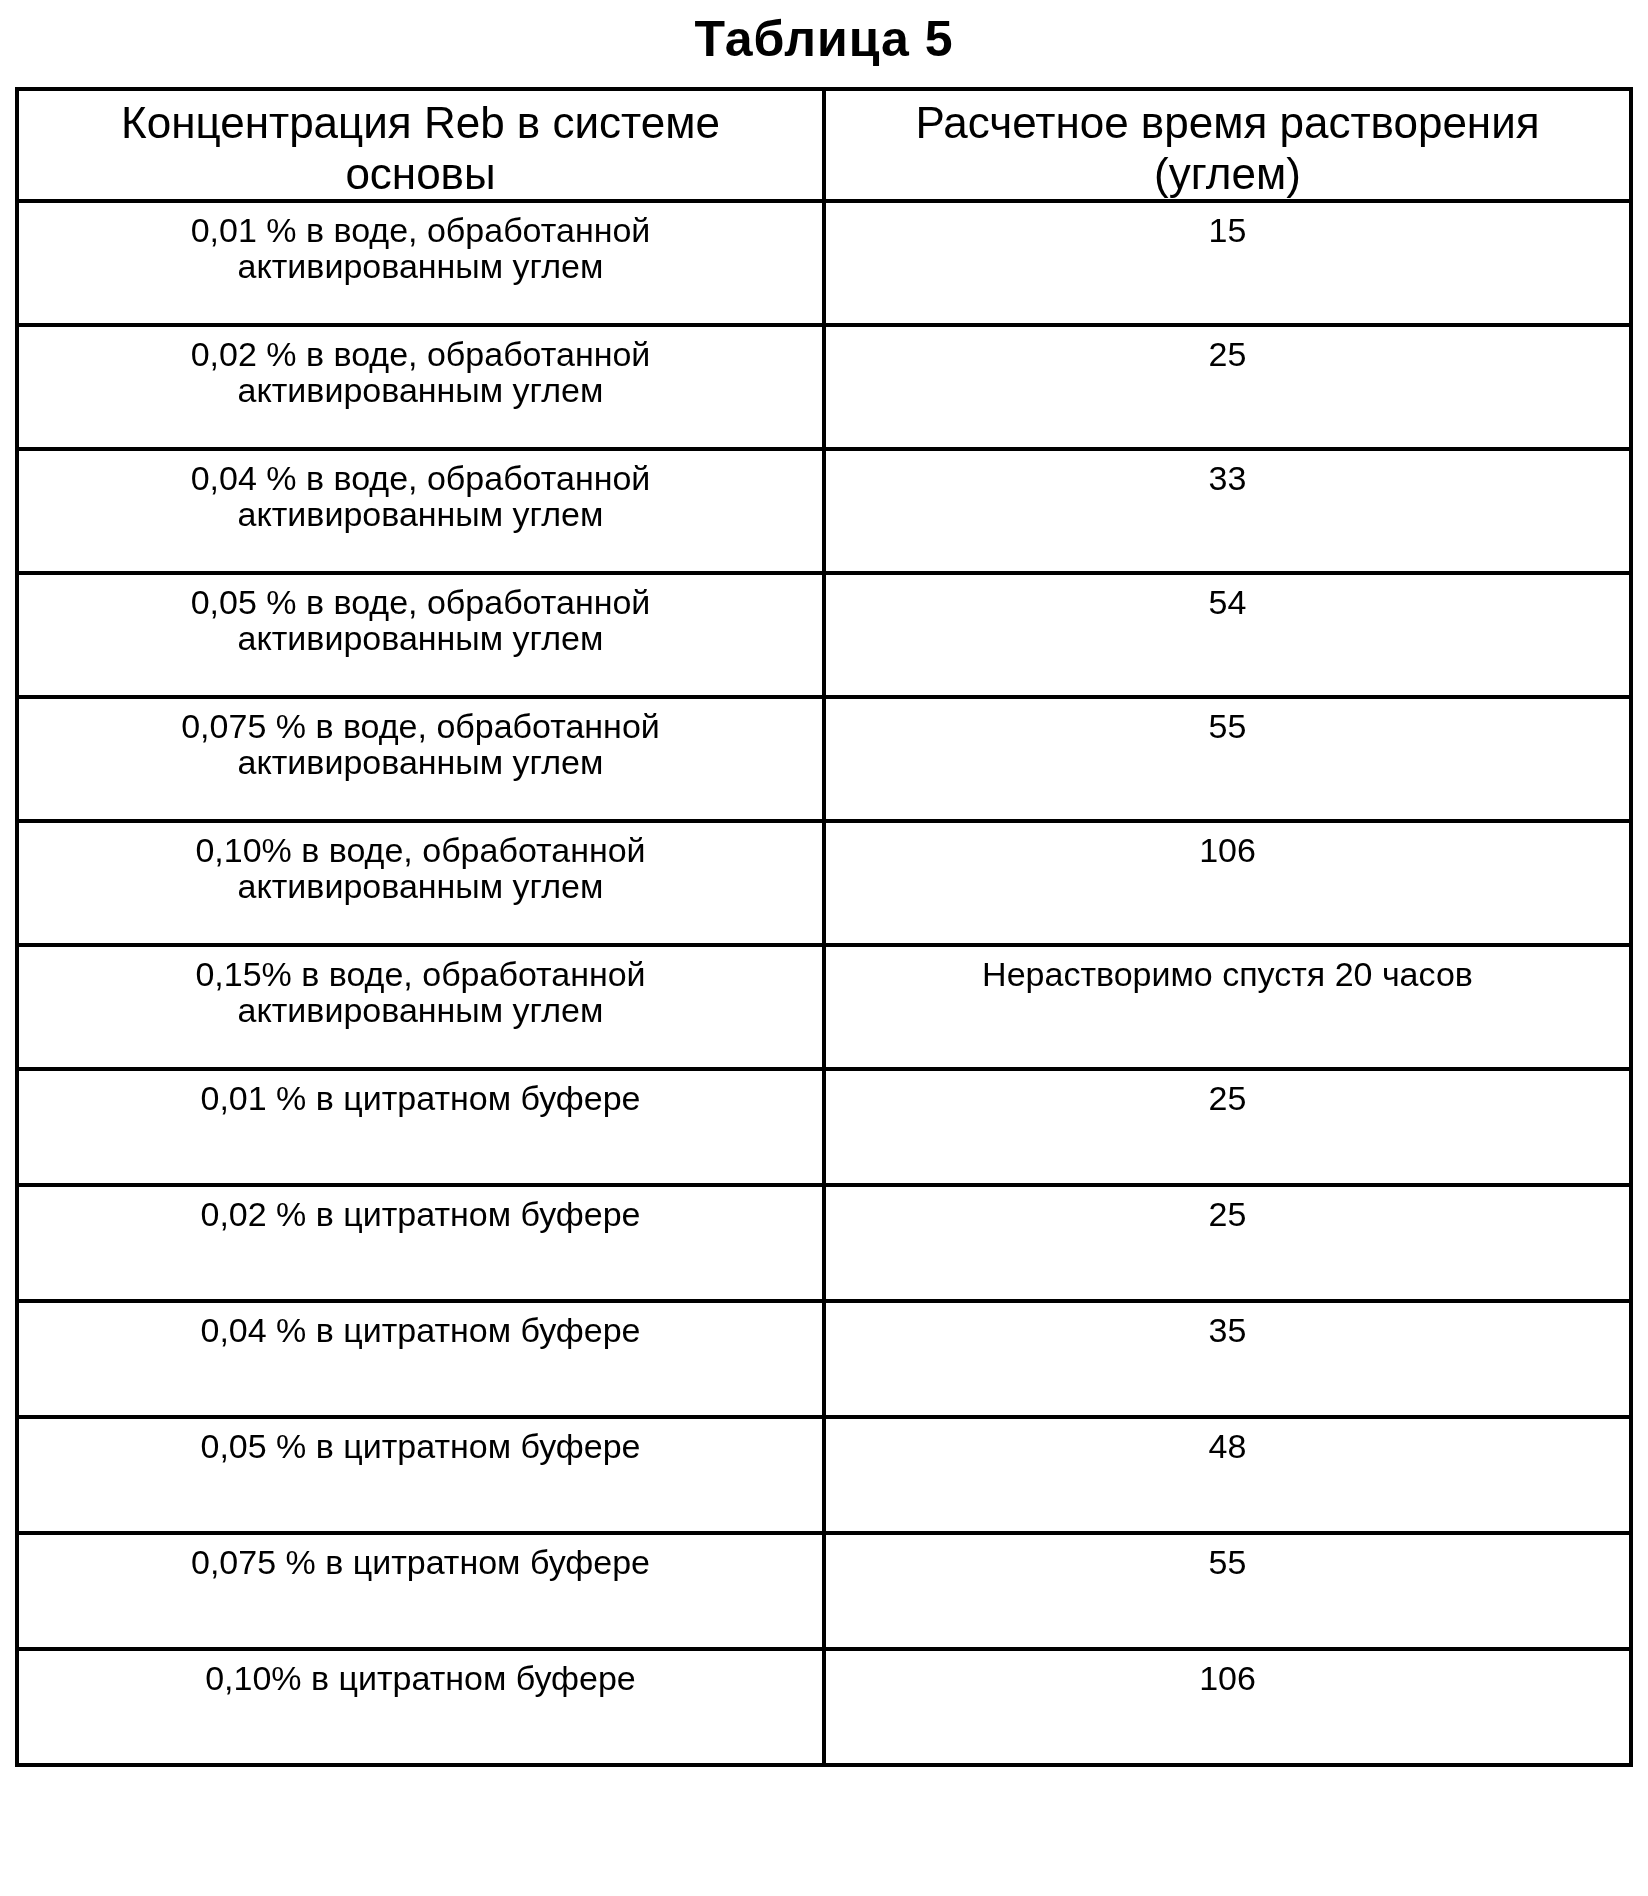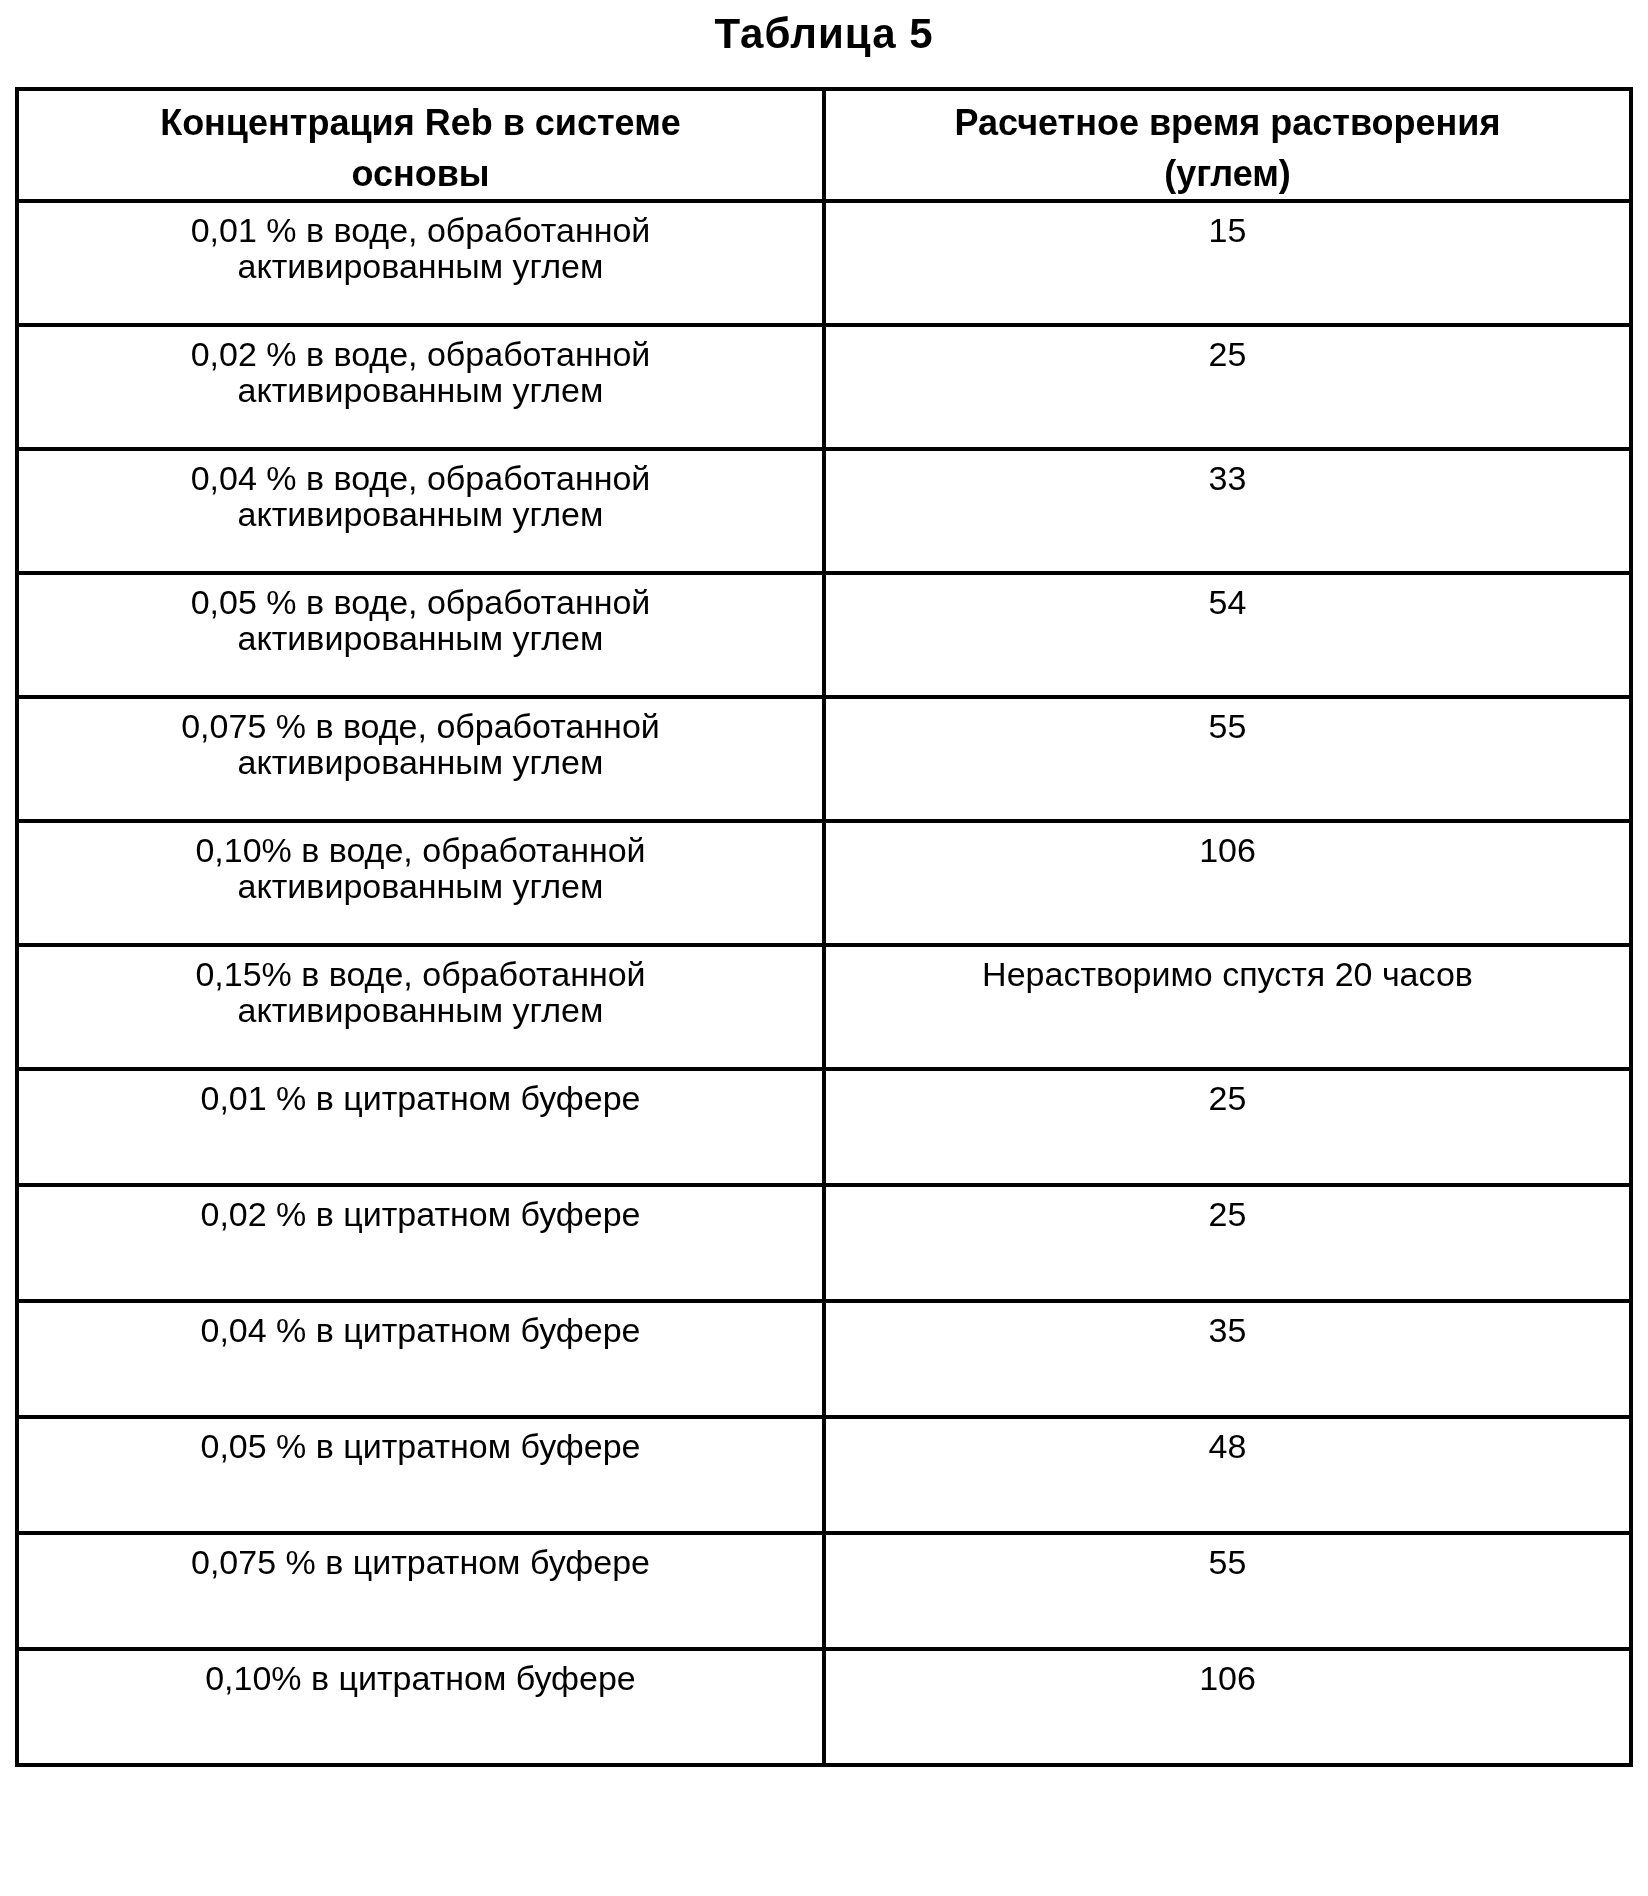--- a/index.html
+++ b/index.html
@@ -17,41 +17,41 @@
   }
   .page {
     width: 1648px;
     height: 1896px;
     position: relative;
   }
   .doc-title {
     height: 87px;
     padding-top: 10px;
     text-align: center;
-    font-size: 42px;
+    font-size: 50px;
     font-weight: 700;
     letter-spacing: 1px;
   }
   table.data-table {
     border-collapse: collapse;
     table-layout: fixed;
     width: 1618px;
     margin: 0 auto;
   }
   th, td {
     border: 4px solid #000000;
     text-align: center;
     vertical-align: top;
     white-space: pre-line;
     overflow: hidden;
     padding: 6px 10px 0 10px;
   }
   th {
-    font-size: 36px;
-    font-weight: 700;
+    font-size: 44px;
+    font-weight: 400;
     line-height: 51px;
     height: 105px;
   }
   td {
     font-size: 34px;
     font-weight: 400;
     line-height: 36px;
     padding-top: 9px;
   }
   tr.water-row td { height: 124px; }

